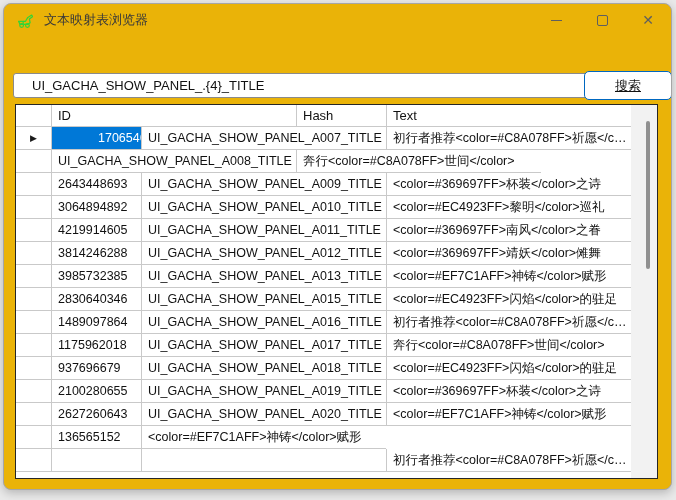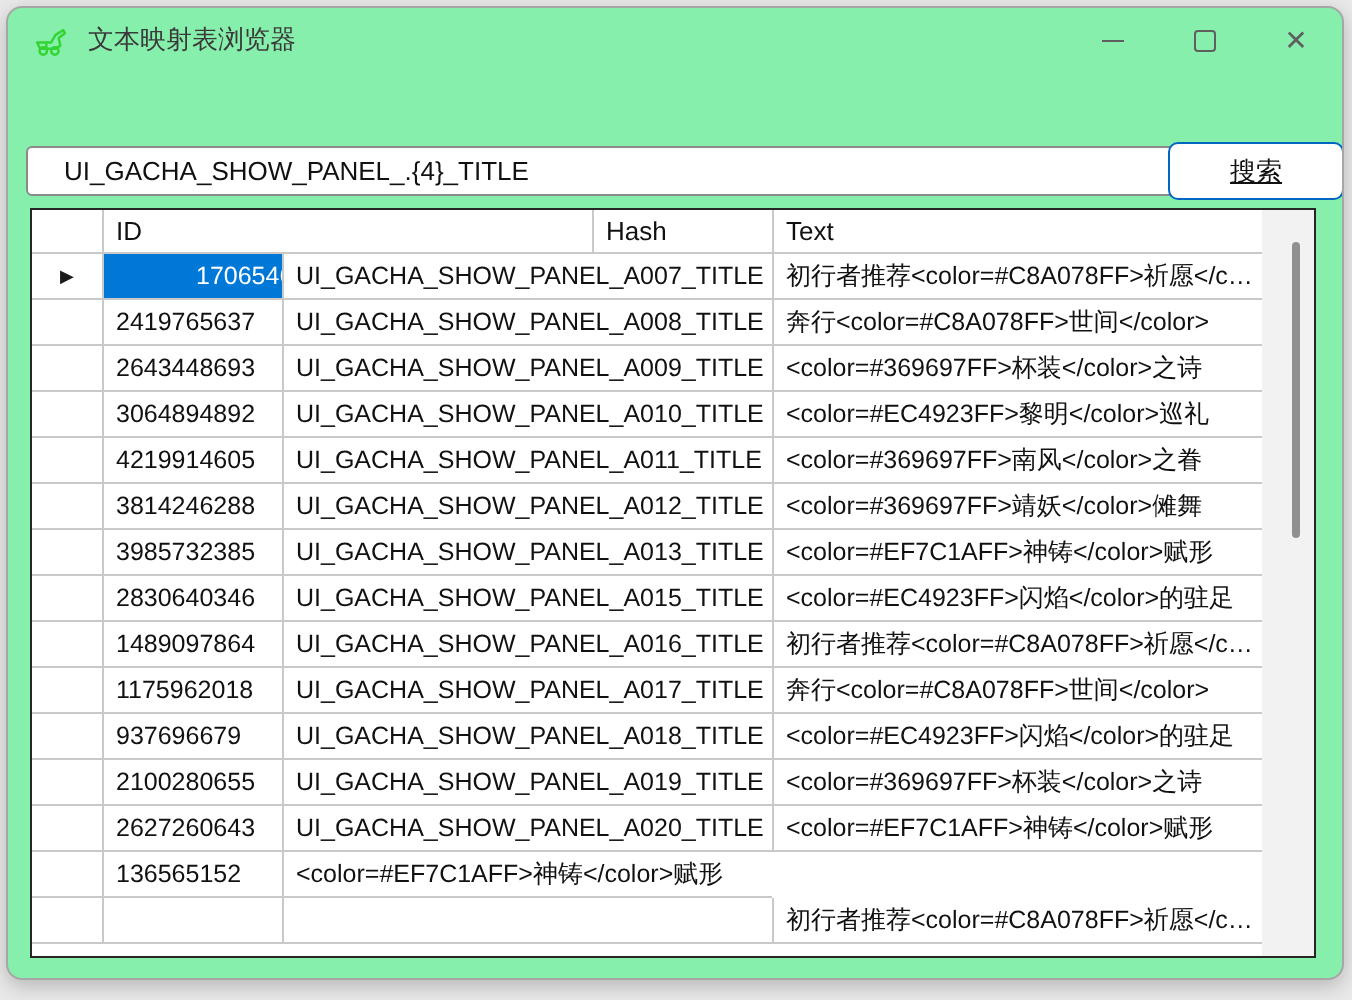--- a/index.html
+++ b/index.html
@@ -4,21 +4,21 @@
 <style>
   html,body{margin:0;padding:0;}
   body{
     width:676px;height:500px;overflow:hidden;
     background:#e9e9e9;
     font-family:"Liberation Sans", sans-serif;
     -webkit-font-smoothing:antialiased;
   }
   .window{
     position:absolute;left:3px;top:3px;width:667px;height:485px;
-    background:#86efac;border:1px solid #a6a6a6;border-radius:8px;
+    background:#eab308;border:1px solid #a6a6a6;border-radius:8px;
     box-shadow:0 3px 10px rgba(0,0,0,.22);
     overflow:hidden;
   }
   
   .titlebar{
     position:absolute;left:0;top:0;right:0;height:32px;
     display:flex;align-items:center;padding-left:12px;box-sizing:border-box;
   }
   .app-icon{width:19px;height:17px;flex:0 0 auto;}
   .title{margin-left:9px;font-size:13px;color:#3a3a3a;}
@@ -136,21 +136,20 @@
               <span class="row-indicator">▶</span>
             </div>
             <div class="gc c-hash selected">1706546433</div>
             <div class="gc c-id">UI_GACHA_SHOW_PANEL_A007_TITLE</div>
             <div class="gc c-text">初行者推荐&lt;color=#C8A078FF&gt;祈愿&lt;/color&gt;</div>
           </div>
           <div class="grid-row">
             <div class="gc c-rowhdr">
               <span class="row-indicator"></span>
             </div>
-            <div class="gc c-hash">2419765637</div>
             <div class="gc c-id">UI_GACHA_SHOW_PANEL_A008_TITLE</div>
             <div class="gc c-text">奔行&lt;color=#C8A078FF&gt;世间&lt;/color&gt;</div>
           </div>
           <div class="grid-row">
             <div class="gc c-rowhdr">
               <span class="row-indicator"></span>
             </div>
             <div class="gc c-hash">2643448693</div>
             <div class="gc c-id">UI_GACHA_SHOW_PANEL_A009_TITLE</div>
             <div class="gc c-text">&lt;color=#369697FF&gt;杯装&lt;/color&gt;之诗</div>

